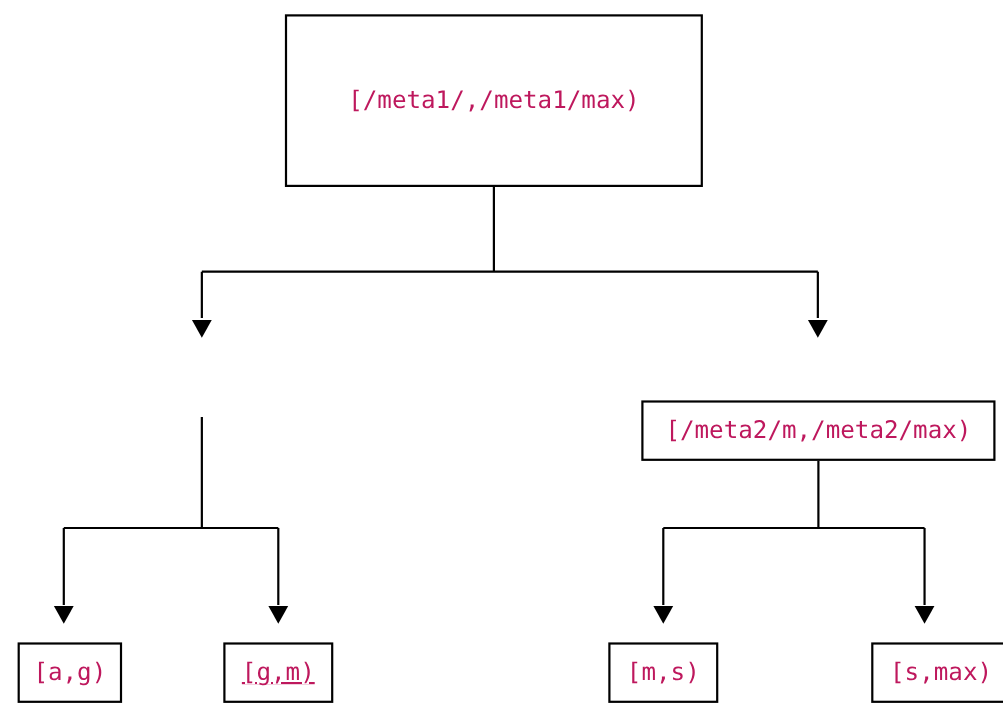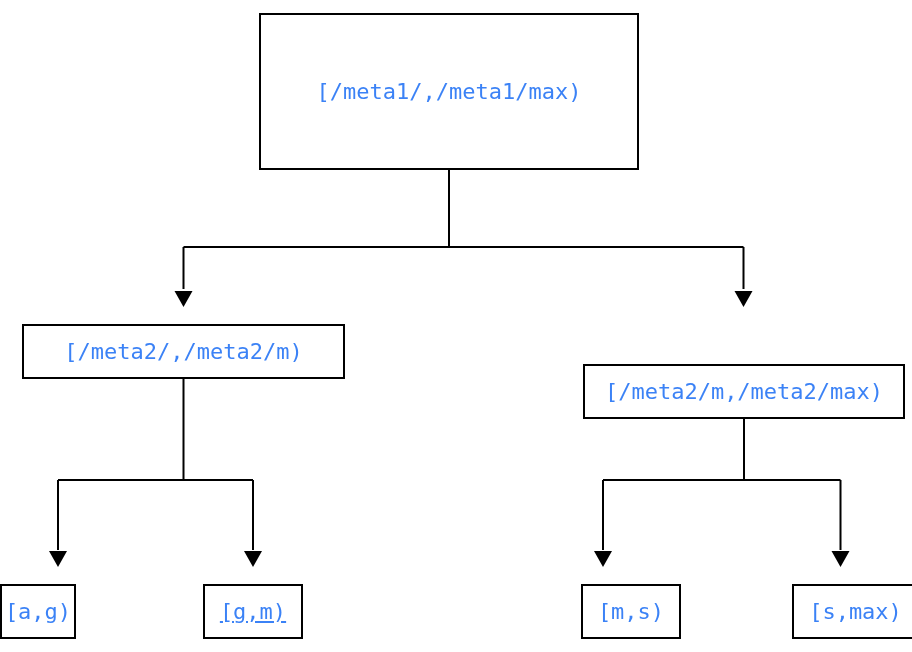--- a/index.html
+++ b/index.html
@@ -27,34 +27,34 @@
   }
   .arrowhead {
     fill: #000000;
     stroke: none;
   }
   .node {
     position: absolute;
     box-sizing: border-box;
     border: 2px solid #000000;
     background: #ffffff;
-    color: #3b82f6;
+    color: #be185d;
     font-size: 22px;
     line-height: 1;
     display: flex;
     align-items: center;
     justify-content: center;
     white-space: nowrap;
   }
   .node-root       { left: 259px; top: 13px;  width: 380px; height: 157px; }
   .node-meta2-left { left: 22px;  top: 324px; width: 323px; height: 55px; }
   .node-meta2-right{ left: 583px; top: 324px; width: 322px; height: 55px; margin-top: 40px; }
-  .node-leaf-ag    { left: 0;   top: 584px; width: 76px; height: 55px; }
+  .node-leaf-ag    { left: 16px;   top: 584px; width: 95px; height: 55px; }
   .node-leaf-gm    { left: 203px; top: 584px; width: 100px; height: 55px; text-decoration: underline; }
-  .node-leaf-ms    { left: 581px; top: 584px; width: 100px; height: 55px; }
+  .node-leaf-ms    { left: 553px; top: 584px; width: 100px; height: 55px; }
   .node-leaf-smax  { left: 792px; top: 584px; width: 127px; height: 55px; }
 </style>
 </head>
 <body>
 
 <div class="canvas">
 
   <svg class="edges" width="912" height="652" viewBox="0 0 912 652">
 
     <path class="edge" d="M449 170 V247 M183.5 247 H743.5 M183.5 247 V289 M743.5 247 V289"></path>
@@ -65,21 +65,20 @@
     <polygon class="arrowhead" points="49,551 67,551 58,567"></polygon>
     <polygon class="arrowhead" points="244,551 262,551 253,567"></polygon>
 
     <path class="edge" d="M744 379 V480 M603 480 H840.5 M603 480 V550 M840.5 480 V550"></path>
     <polygon class="arrowhead" points="594,551 612,551 603,567"></polygon>
     <polygon class="arrowhead" points="831.5,551 849.5,551 840.5,567"></polygon>
   </svg>
 
   <div class="node node-root">[/meta1/,/meta1/max)</div>
 
-  <div class="node node-meta2-left">[/meta2/,/meta2/m)</div>
 
   <div class="node node-meta2-right">[/meta2/m,/meta2/max)</div>
 
   <div class="node node-leaf-ag">[a,g)</div>
 
   <div class="node node-leaf-gm">[g,m)</div>
 
   <div class="node node-leaf-ms">[m,s)</div>
 
   <div class="node node-leaf-smax">[s,max)</div>

